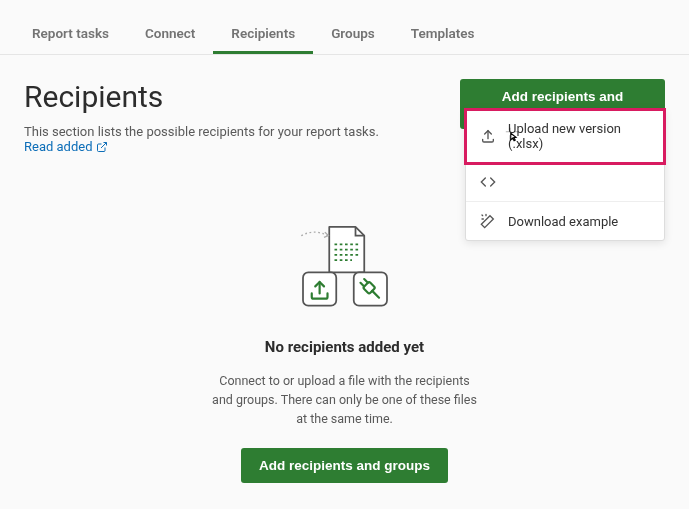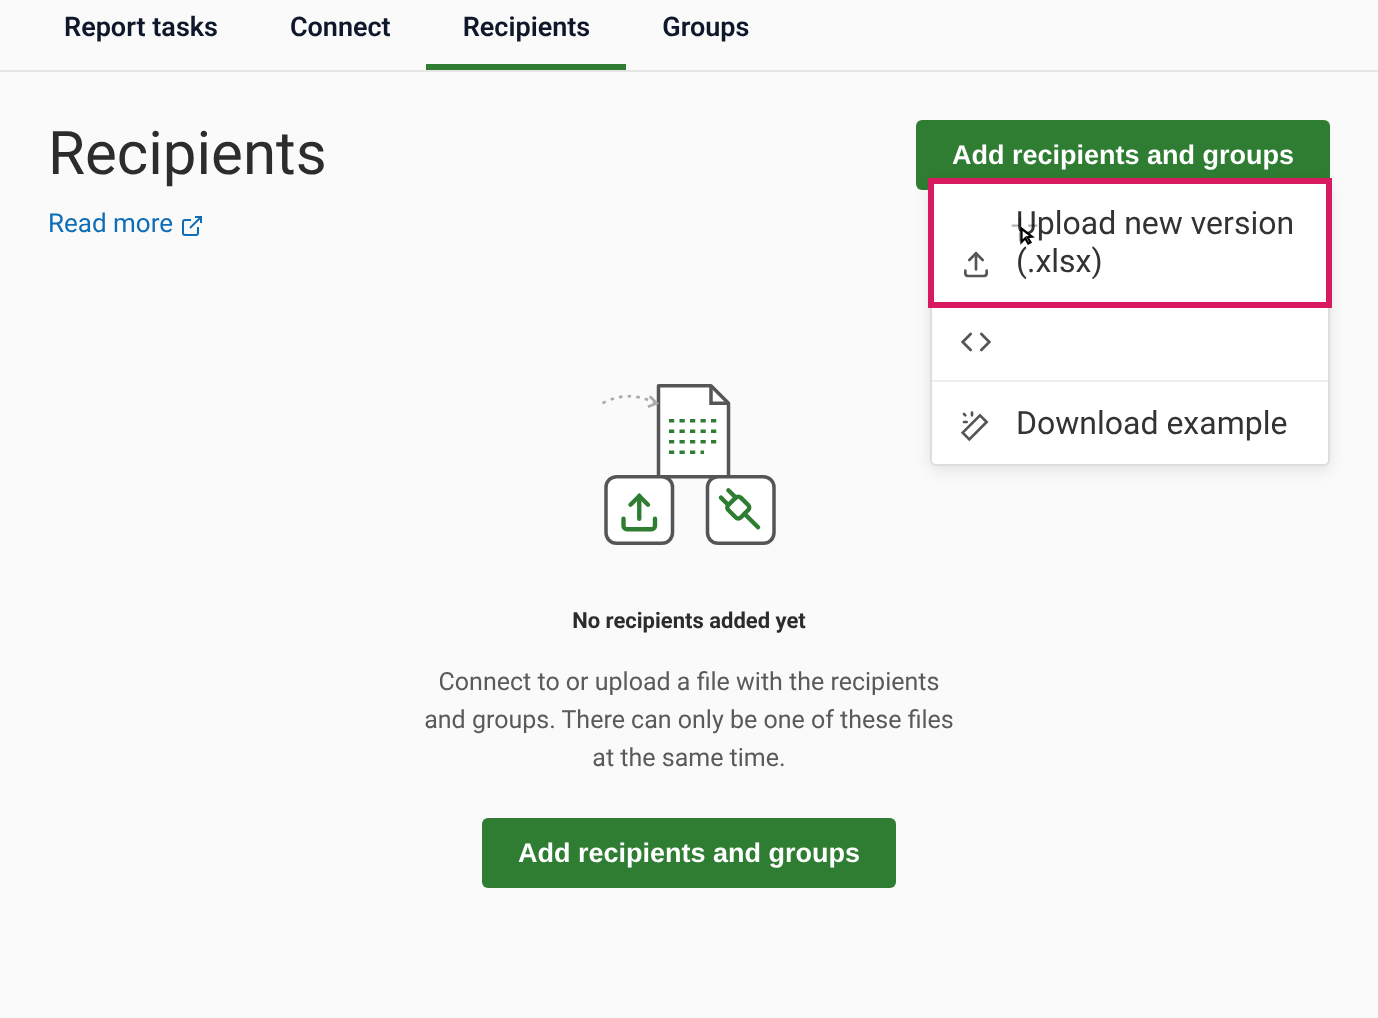--- a/index.html
+++ b/index.html
@@ -12,24 +12,24 @@
       color: #2c2c2c;
     }
     .tabs {
       display: flex;
       gap: 0;
       background: #fafafa;
       border-bottom: 1px solid #e5e5e5;
       padding: 0 14px;
     }
     .tab {
-      padding: 6px 18px 10px;
+      padding: 25px 18px 10px;
       font-size: 13.5px;
       font-weight: 600;
-      color: #0f172a;
+      color: #737373;
       cursor: pointer;
       border-bottom: 3px solid transparent;
     }
     .tab.active {
       border-bottom-color: #2e7d32;
     }
     .content {
       padding: 24px 24px 20px;
       position: relative;
     }
@@ -72,24 +72,24 @@
       top: 54px;
       right: 24px;
       width: 200px;
       background: #fff;
       border: 1px solid #ddd;
       border-radius: 3px;
       box-shadow: 0 2px 8px rgba(0,0,0,0.1);
     }
     .dropdown-item {
       display: flex;
-      align-items: flex-end;
+      align-items: center;
       gap: 12px;
       padding: 11px 14px;
-      font-size: 16px;
+      font-size: 13px;
       color: #333;
       cursor: pointer;
       border-bottom: 1px solid #eee;
       position: relative;
     }
     .dropdown-item:last-child { border-bottom: none; }
     .dropdown-item.highlighted {
       outline: 3px solid #d81b60;
       outline-offset: -1px;
       z-index: 2;
@@ -106,21 +106,21 @@
     .empty-state {
       text-align: center;
       margin-top: 64px;
     }
     .illustration {
       width: 140px;
       height: 100px;
       margin: 0 auto 16px;
     }
     .empty-title {
-      font-size: 11px;
+      font-size: 15px;
       font-weight: 700;
       color: #2c2c2c;
       margin-bottom: 8px;
     }
     .empty-text {
       font-size: 12.5px;
       color: #5a5a5a;
       line-height: 1.5;
       max-width: 280px;
       margin: 16px auto 20px;
@@ -128,29 +128,31 @@
     }
   </style>
 </head>
 <body>
 
 <div class="tabs">
   <div class="tab">Report tasks</div>
   <div class="tab">Connect</div>
   <div class="tab active">Recipients</div>
   <div class="tab">Groups</div>
+  <div class="tab">Templates</div>
 </div>
 
 <div class="content">
   <div class="header-row">
     <div>
       <h1>Recipients</h1>
       <p class="desc">
+        <span>This section lists the possible recipients for your report tasks.</span>
         <a class="link">
-          <span>Read more</span>
+          <span>Read added</span>
           <svg class="ext-icon" viewBox="0 0 24 24" fill="none" stroke="#0d6eb8" stroke-width="2">
             <path d="M18 13v6a2 2 0 01-2 2H5a2 2 0 01-2-2V8a2 2 0 012-2h6"></path>
               <path d="M15 3h6v6"></path>
               <path d="M10 14L21 3"></path>
           </svg>
         </a>
       </p>
     </div>
     <button class="btn-primary">Add recipients and groups</button>
   </div>

